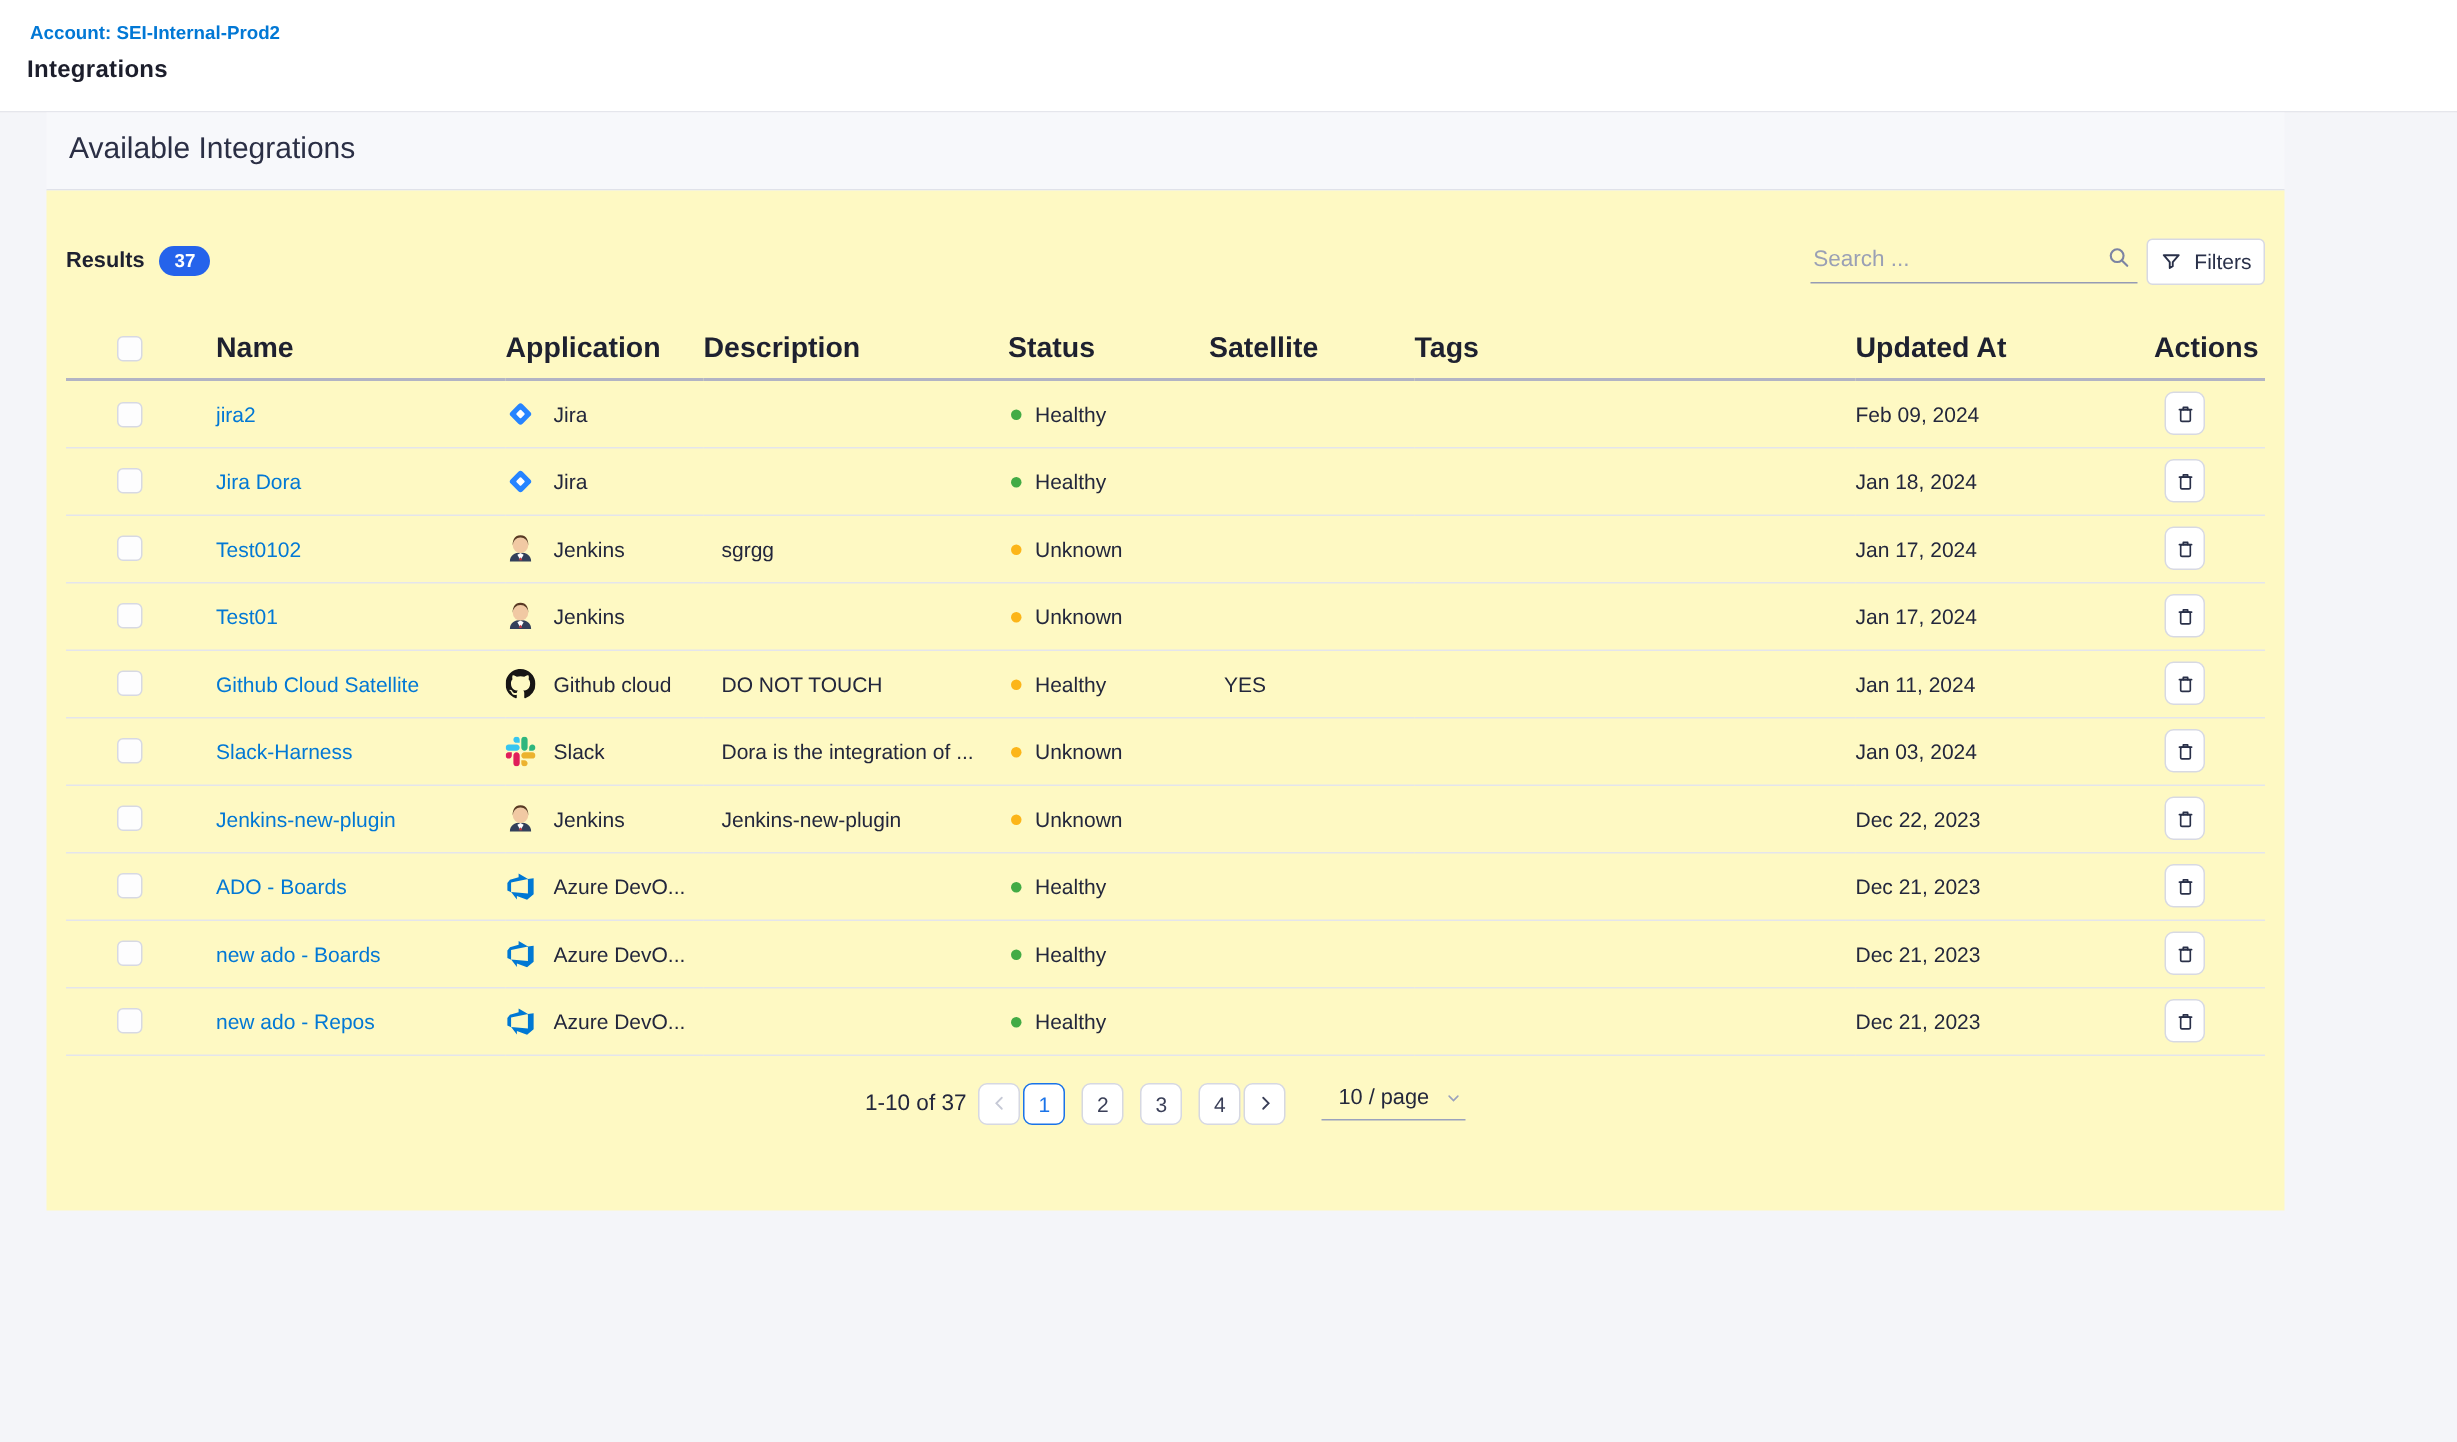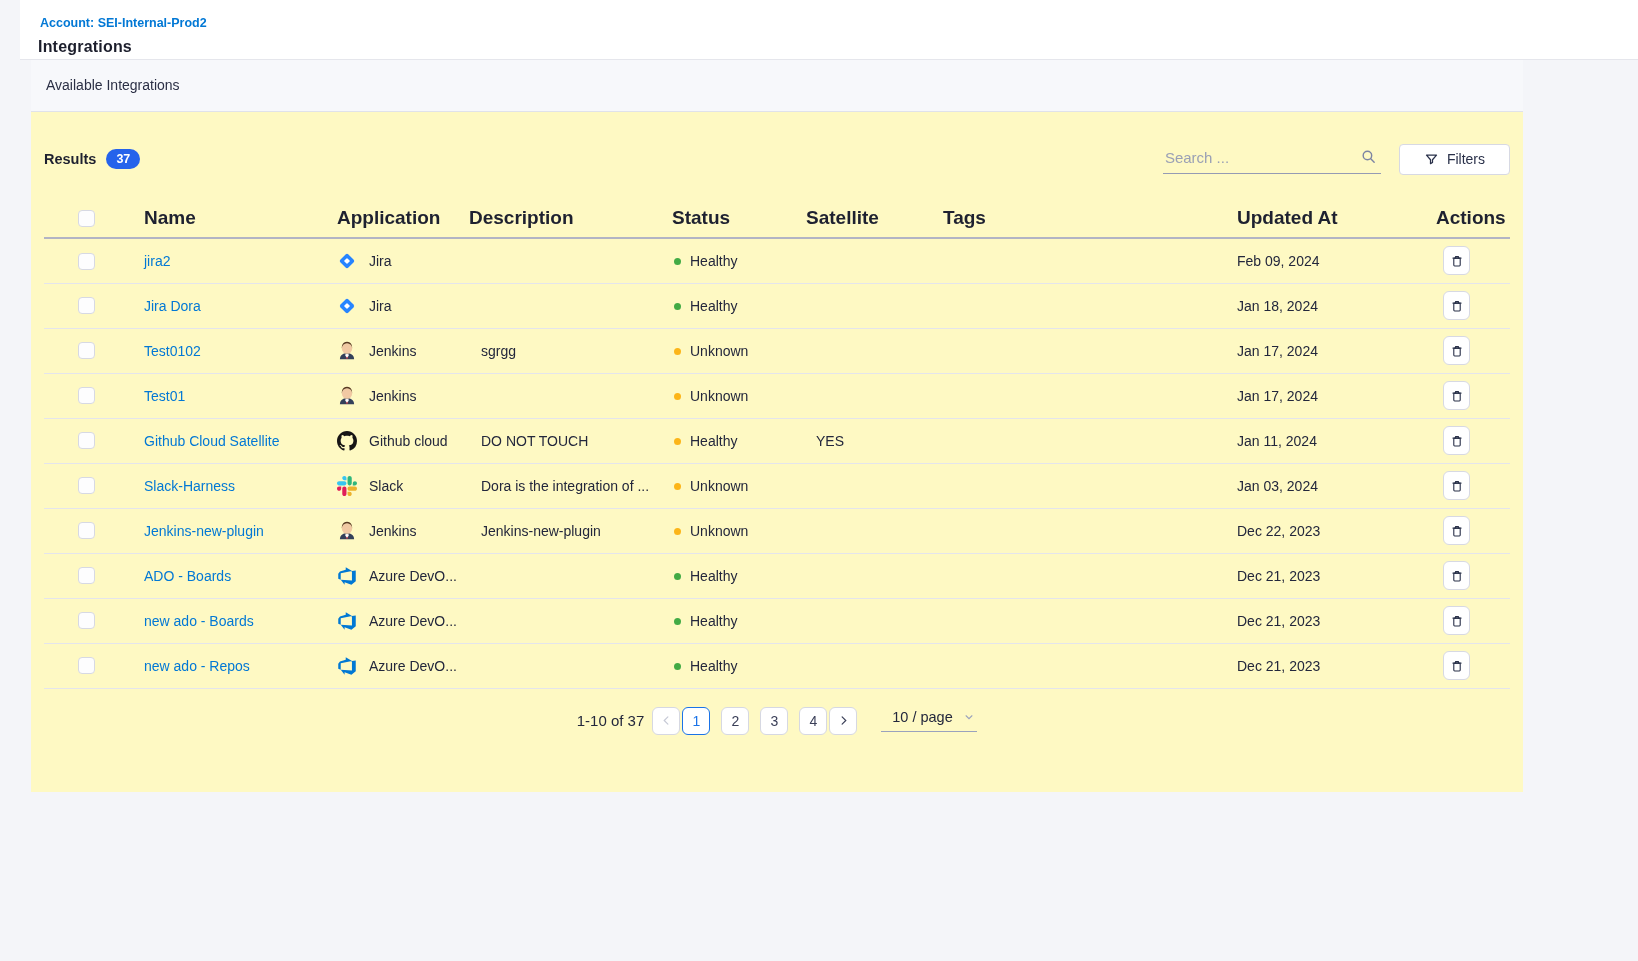--- a/index.html
+++ b/index.html
@@ -1,44 +1,44 @@
 <!DOCTYPE html>
 <html style="--accent: #0278d5; --badge: #2563eb;"><head>
 <meta charset="utf-8">
 <style>
   * { margin:0; padding:0; box-sizing:border-box; }
   html,body { width:1638px; height:961px; overflow:hidden; }
   body { font-family:"Liberation Sans", sans-serif; background:#f4f5f9; color:#1e2130; }
   :root { --accent:#0278d5; --badge:#2563eb; }
 
   
-  .top-header { height:60px; background:#fff; border-bottom:1px solid #e5e6ec; padding:13px 0 0 20px;margin-left:20px; }
+  .top-header { height:75px; background:#fff; border-bottom:1px solid #e5e6ec; padding:13px 0 0 20px; }
   .account-link { display:inline-block; font-size:12.5px; font-weight:700; color:var(--accent); text-decoration:none; cursor:pointer; }
   .page-title { margin-top:7px; margin-left:-2px; font-size:16px; font-weight:700; color:#1c1e2c; letter-spacing:.2px; }
 
   
   .tabs-row { margin:0 115px 0 31px; height:52px; display:flex; align-items:stretch; border-bottom:1px solid #e0e2ea; background:#f7f8fb; }
-  .tab { display:flex; align-items:center; padding:0 15px; margin-bottom:-1px; font-size:14px; color:#2b2f45; cursor:pointer; border-bottom:3px solid transparent; }
+  .tab { display:flex; align-items:center; padding:0 15px; margin-bottom:-1px; font-size:20px; color:#2b2f45; cursor:pointer; border-bottom:3px solid transparent; }
   .tab + .tab { margin-left:32px; }
   .tab.active { color:var(--accent); font-weight:700; border-bottom-color:var(--accent); }
 
   
   .card { margin-left:31px; width:1492px; height:680px; background:#fef9c3; padding:0 13px; }
 
   
   .toolbar { padding-top:30px; height:64px; display:flex; justify-content:space-between; align-items:center; }
   .results { display:flex; align-items:center; gap:10px; }
   .results-label { font-size:14.5px; font-weight:700; color:#1e2130; }
   .results-badge { background:var(--badge); color:#fff; font-size:12.5px; font-weight:700; padding:3px 10px; border-radius:11px; }
-  .toolbar-right { display:flex; align-items:center; gap:18px; }
+  .toolbar-right { display:flex; align-items:center; gap:6px; }
   .search-wrap { position:relative; width:218px; }
   .search-input { width:100%; border:none; border-bottom:1px solid #959bb4; background:transparent; font-family:inherit; font-size:15px; padding:4px 28px 7px 2px; color:#1e2130; outline:none; }
   .search-input::placeholder { color:#9aa0b5; }
   .search-icon { position:absolute; right:4px; top:3px; width:17px; height:17px; }
-  .filters-btn { display:flex; align-items:center; gap:8px; background:#fff; border:1px solid #d7d9e3; border-radius:4px; height:31px; padding:0 24px; font-family:inherit; font-size:14px; color:#293049; cursor:pointer; }
+  .filters-btn { display:flex; align-items:center; gap:8px; background:#fff; border:1px solid #d7d9e3; border-radius:4px; height:31px; padding:0 8px; font-family:inherit; font-size:14px; color:#293049; cursor:pointer; }
   .filters-btn svg { display:block; }
 
   
   table { table-layout:fixed; border-collapse:collapse; width:1466px; margin-top:22px; }
   thead th { height:40px; text-align:left; vertical-align:middle; font-size:19px; font-weight:700; color:#1e2130; border-bottom:2px solid #b2b4c4; }
   tbody td { height:45px; vertical-align:middle; font-size:14px; color:#23273c; border-bottom:1px solid #e4e5ec; }
   .c-check { padding-left:34px; }
   .checkbox { display:inline-block; width:17px; height:17px; border:1px solid #d7d9e3; border-radius:4px; background:#fdfdfe; cursor:pointer; vertical-align:middle; }
   .link { color:var(--accent); text-decoration:none; font-weight:500; cursor:pointer; }
   .app-cell { display:flex; align-items:center; gap:12px; white-space:nowrap; overflow:hidden; }

